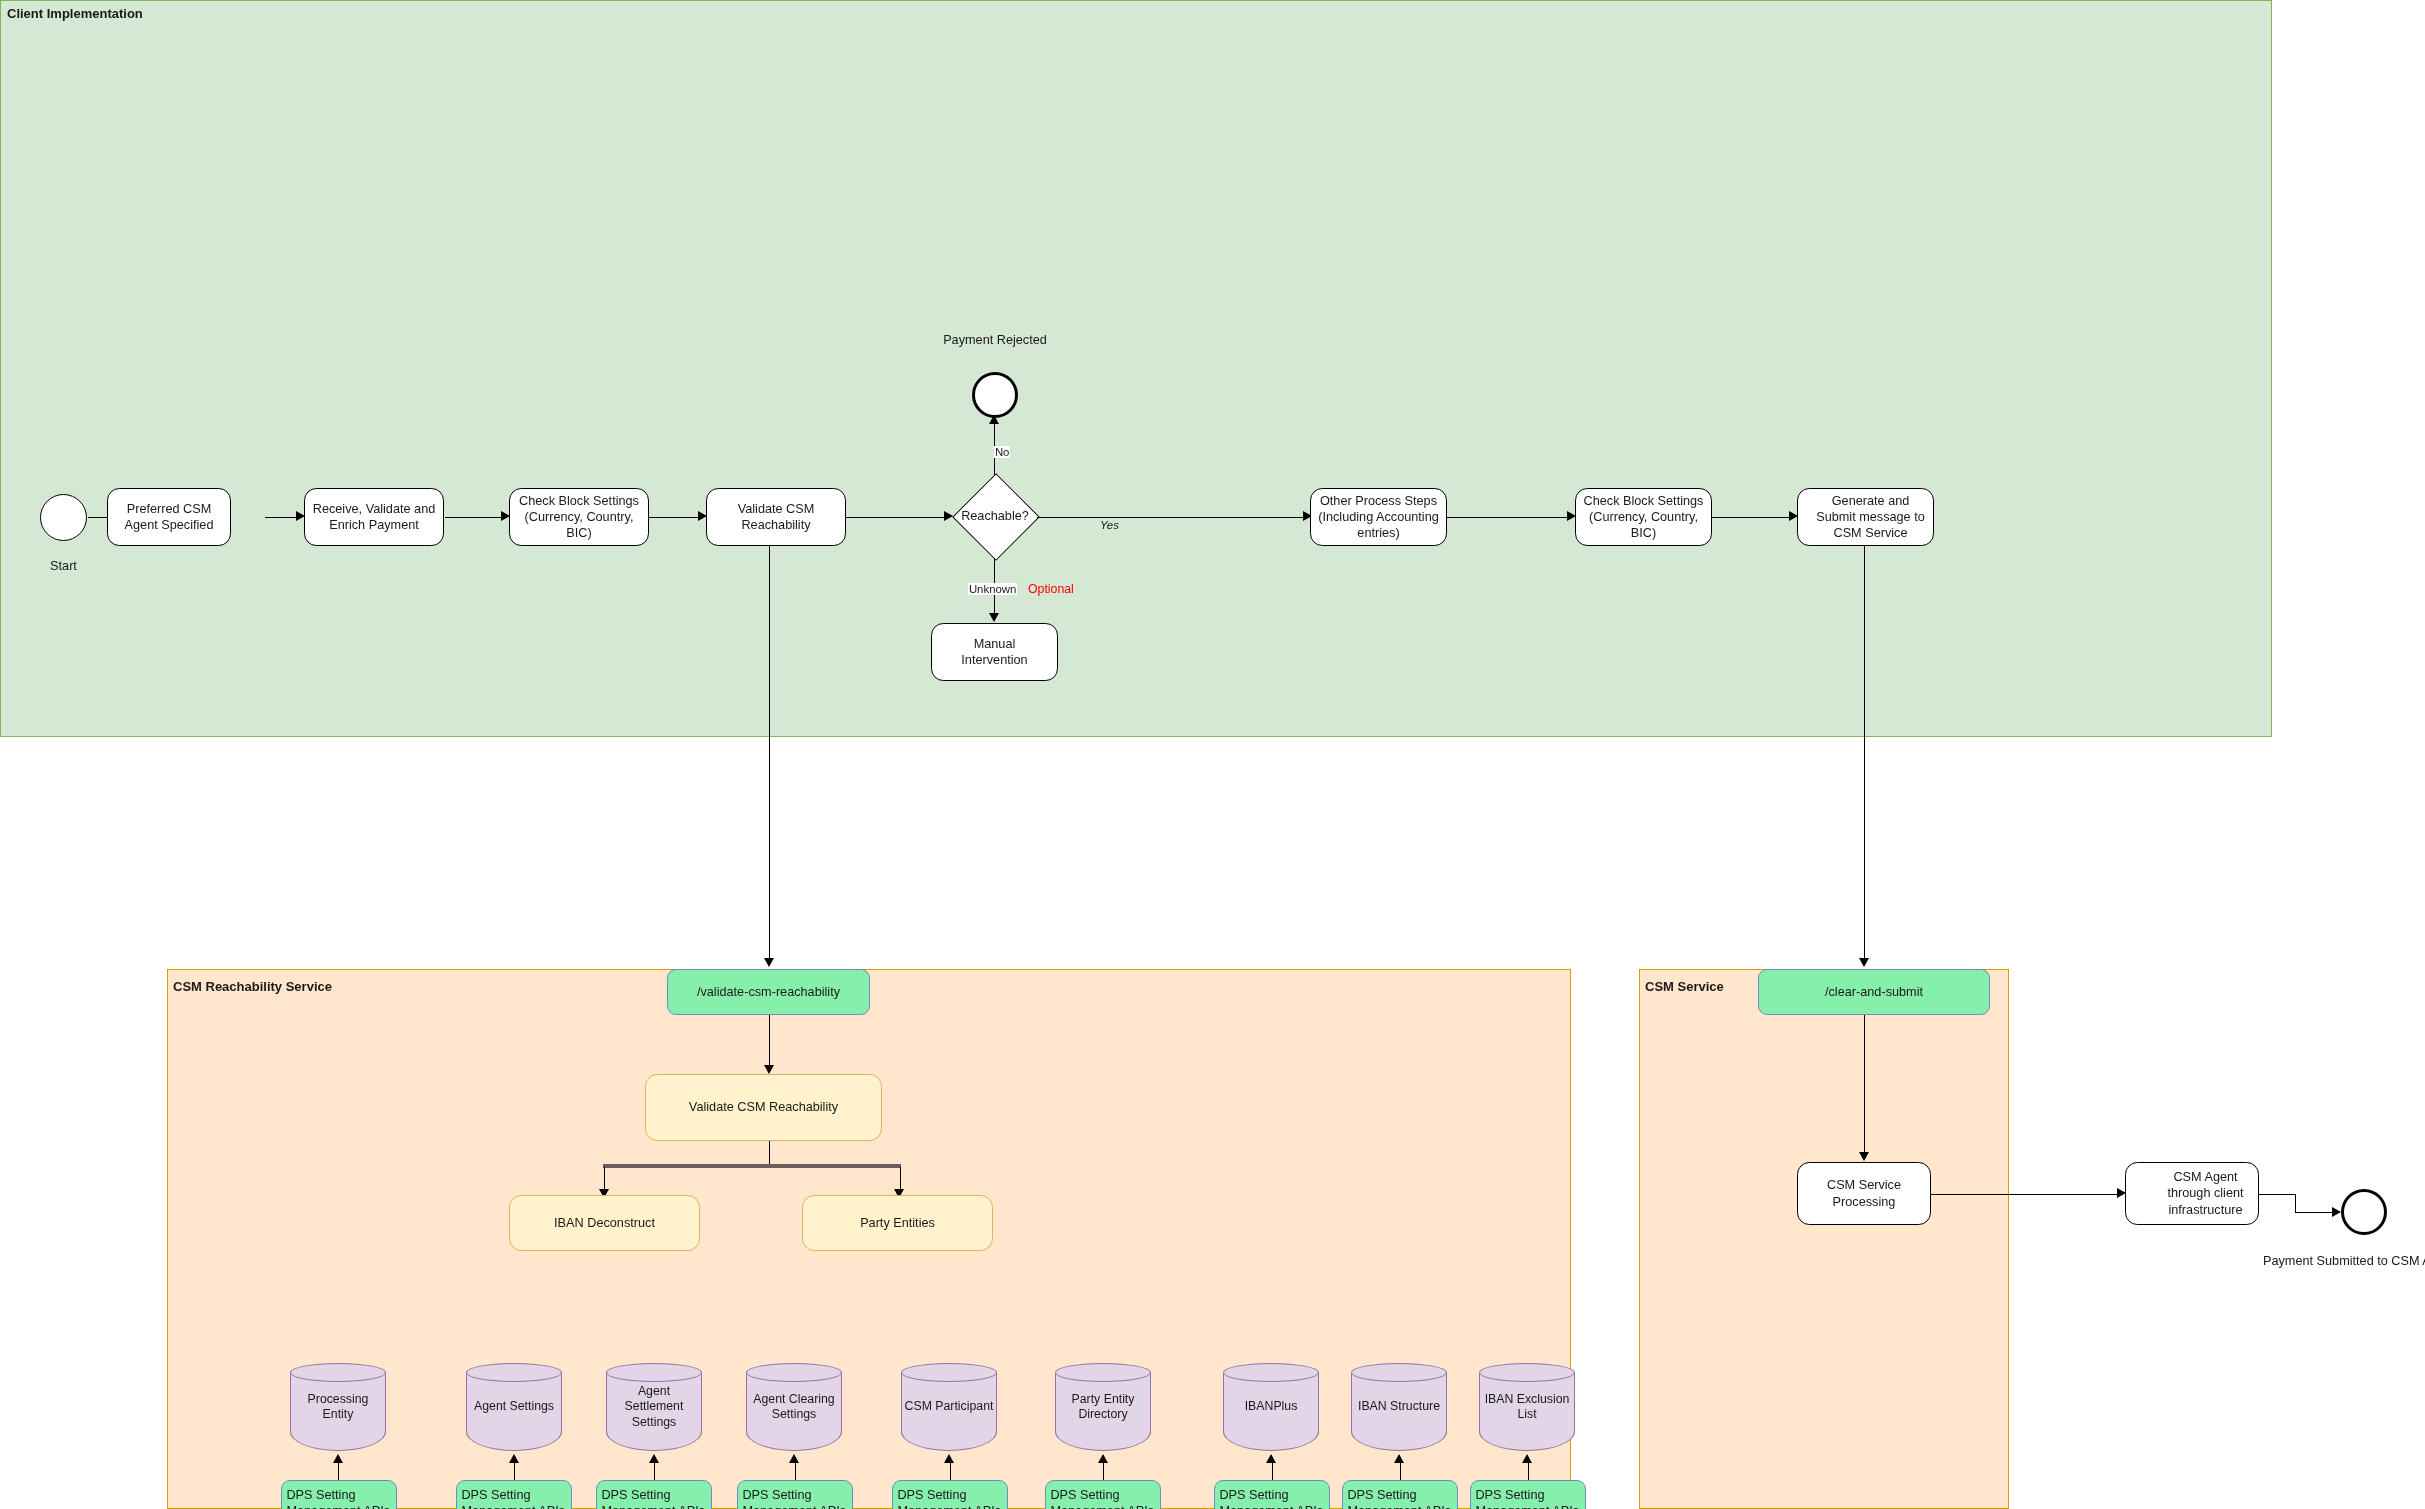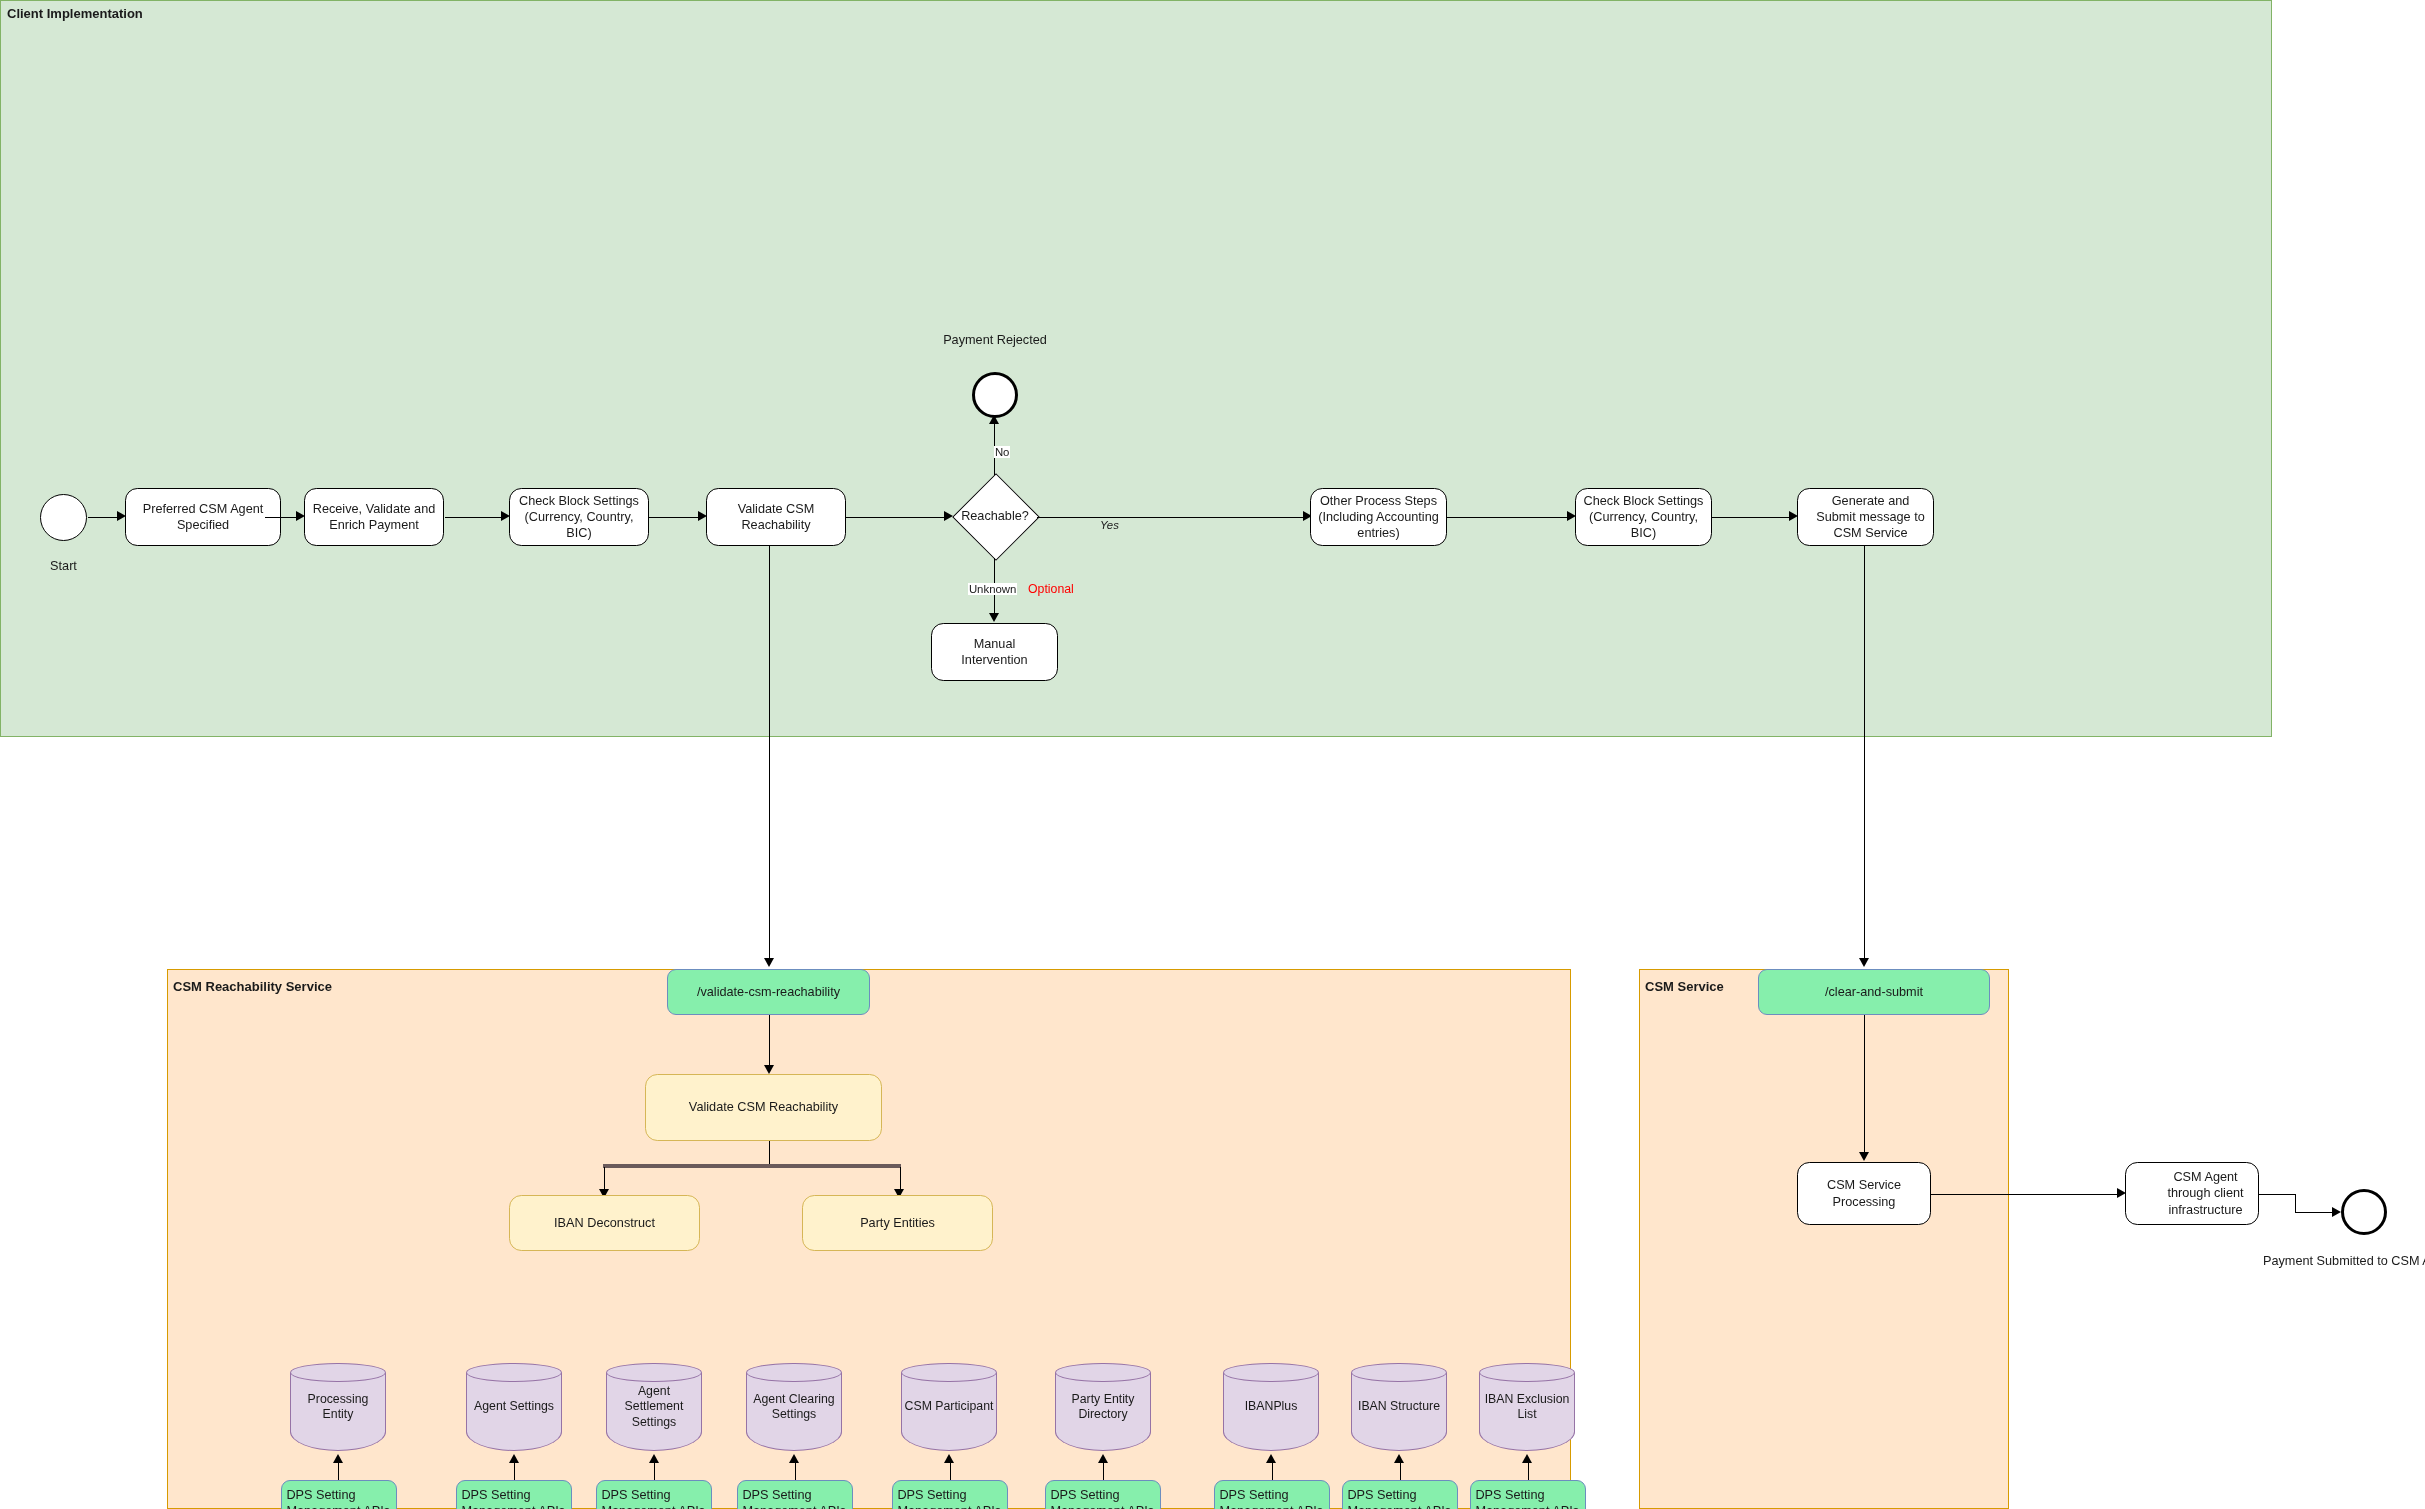--- a/index.html
+++ b/index.html
@@ -221,21 +221,21 @@
 
   <div class="pool pool-green" style="left:0px; top:0px; width:2272px; height:737px;"></div>
   <div class="pool-label" style="left:7px; top:6.1px;">Client Implementation</div>
 
   <div class="event-circle" style="left:40px; top:494px; width:47px; height:47px;"></div>
   <div class="event-label" style="left:40px; top:559px; width:47px;">Start</div>
 
   <div class="edge-h" style="left:88px; top:517px; width:31px;"></div>
   <div class="arrow arrow-right" style="left:117px; top:511px;"></div>
 
-  <div class="task" style="left:125px; top:488px; width:156px; height:58px;">Preferred CSM Agent Specified</div>
+  <div class="task" style="left:107px; top:488px; width:124px; height:58px;">Preferred CSM Agent Specified</div>
 
   <div class="edge-h" style="left:265px; top:517px; width:32px;"></div>
   <div class="arrow arrow-right" style="left:296px; top:511px;"></div>
 
   <div class="task" style="left:304px; top:488px; width:140px; height:58px;">Receive, Validate and Enrich Payment</div>
 
   <div class="edge-h" style="left:445px; top:517px; width:58px;"></div>
   <div class="arrow arrow-right" style="left:501px; top:511px;"></div>
 
   <div class="task" style="left:509px; top:488px; width:140px; height:58px;">Check Block Settings (Currency, Country, BIC)</div>

